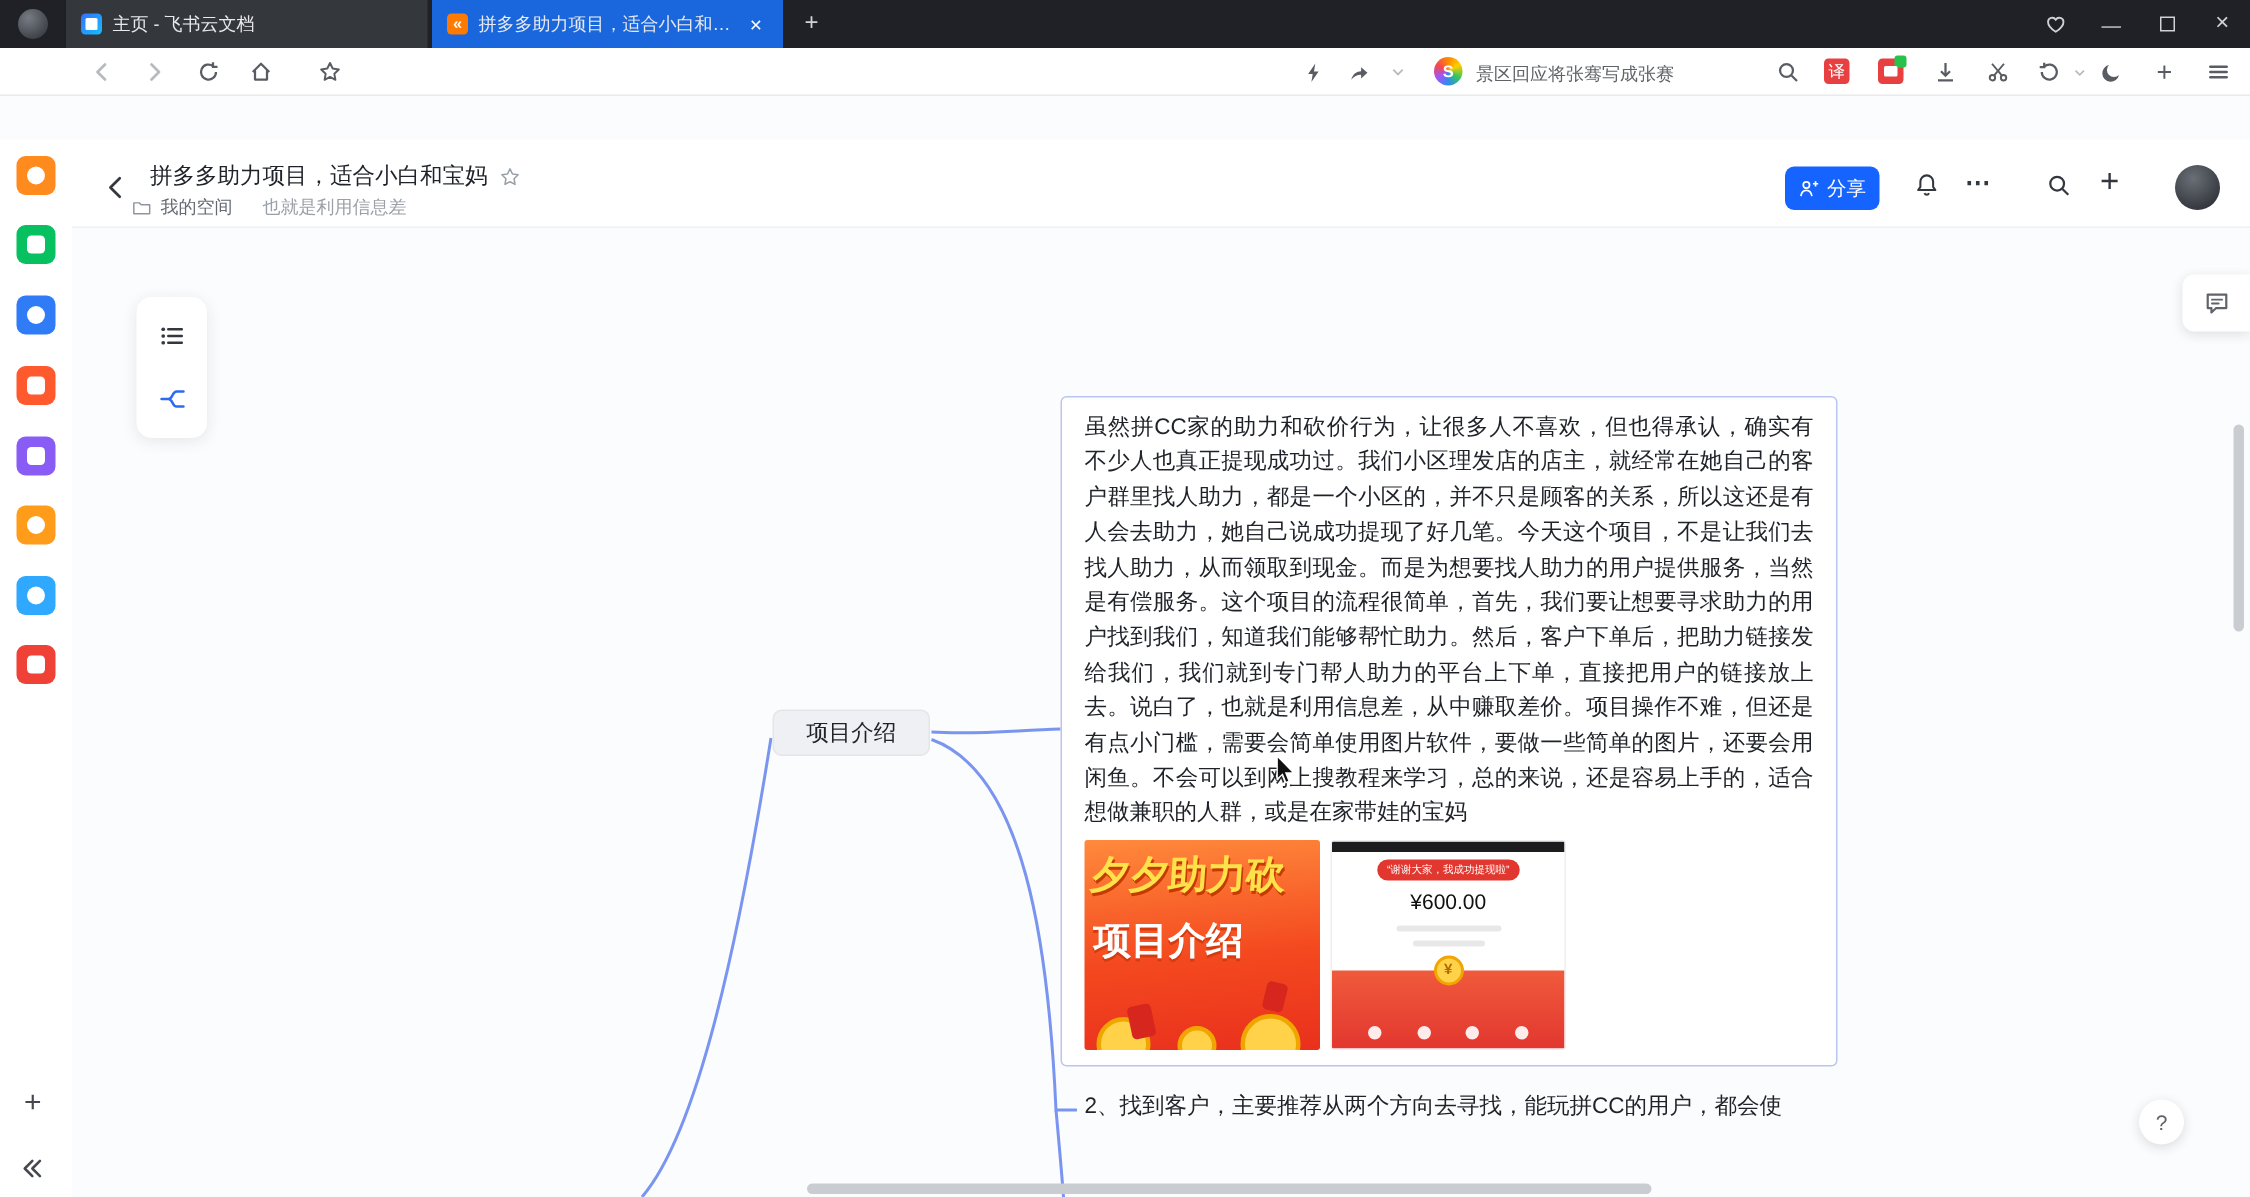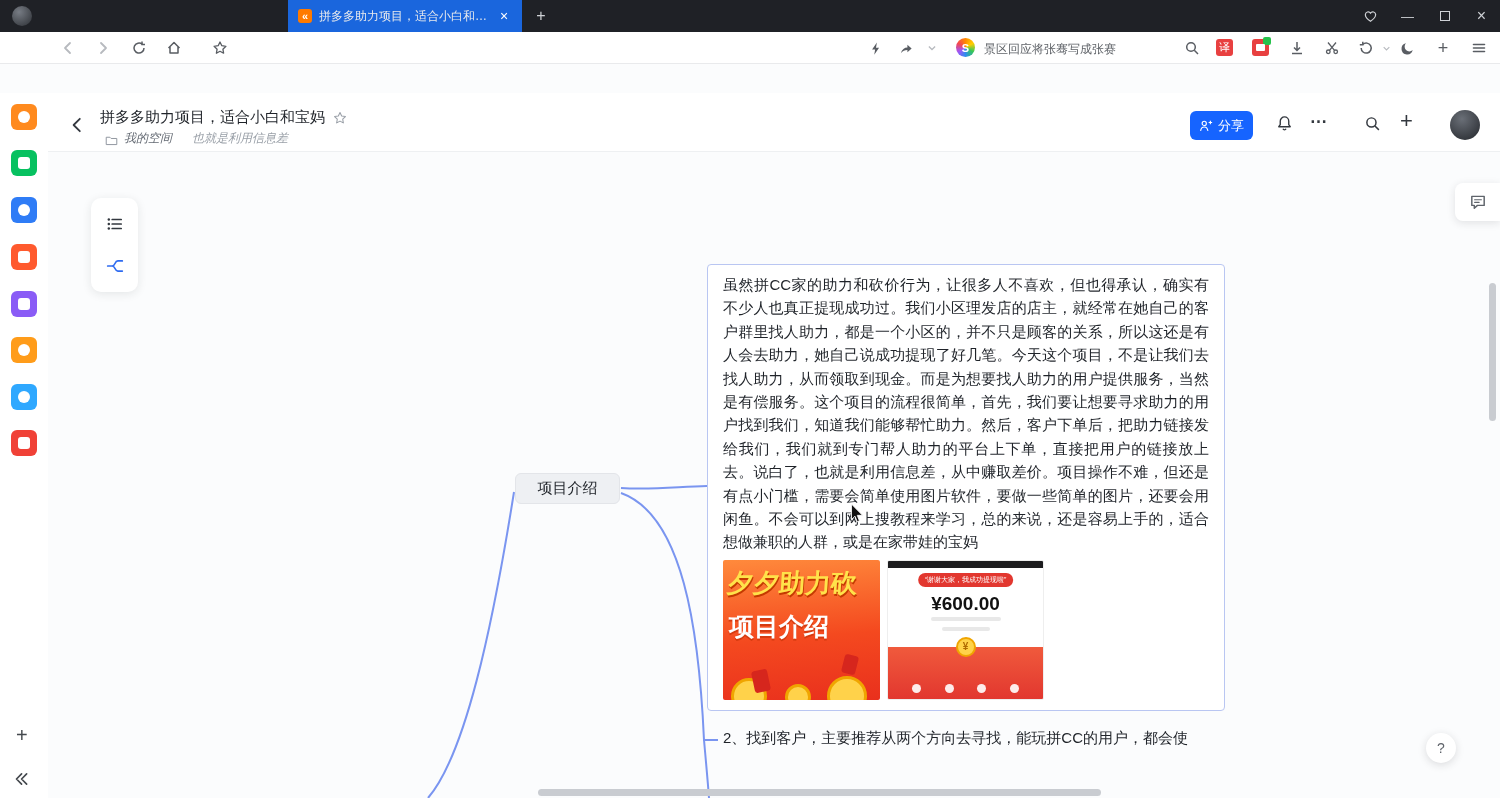--- a/index.html
+++ b/index.html
@@ -51,21 +51,21 @@
   .dock { position:absolute; left:0; top:93px; width:48px; height:705px; background:#ffffff; }
   .dock-ico { position:absolute; left:11px; width:26px; height:26px; border-radius:6px; display:flex; align-items:center; justify-content:center; }
   .dock-ico .glyph { width:12px; height:12px; background:#fff; border-radius:50%; }
   .dock-ico .glyph.sq { border-radius:3px; }
   
   .doc-header { position:absolute; left:48px; top:93px; width:1452px; height:59px; background:#fff; border-bottom:1px solid #eef0f2; }
   .dh-back { position:absolute; left:20px; top:23px; color:#33383f; }
   .dh-titlerow { position:absolute; left:52px; top:15px; display:flex; align-items:center; gap:8px; }
   .dh-title { font-size:15px; font-weight:500; color:#1f2329; }
   .dh-star { color:#9aa0a8; }
-  .dh-crumbs { position:absolute; left:57px; top:37px; display:flex; align-items:flex-end; gap:6px; font-size:12px;font-style:italic; }
+  .dh-crumbs { position:absolute; left:40px; top:37px; display:flex; align-items:center; gap:6px; font-size:12px; }
   .crumb-space { color:#646a73; }
   .crumb-saved { color:#9aa0a8; margin-left:14px; }
   .share-btn { position:absolute; left:1142px; top:18px; width:63px; height:29px; background:#1664ff; border-radius:6px;
     color:#fff; font-size:13px; display:flex; align-items:center; justify-content:center; gap:5px; }
   .dh-ico { position:absolute; top:22px; color:#33383f; }
   .dh-more { font-size:17px; letter-spacing:1px; color:#33383f; font-weight:bold; }
   .dh-plus { font-size:22px; line-height:18px; color:#33383f; }
   .dh-avatar { position:absolute; left:1402px; top:17px; width:30px; height:30px; border-radius:50%;
     background: radial-gradient(circle at 40% 30%, #6a6f77, #23262b); }
   
@@ -89,21 +89,21 @@
   .promo-l1 { position:absolute; left:4px; top:6px; font-size:26px; font-weight:bold; color:#ffe24a;
     text-shadow:1px 2px 0 #c43a00; transform:skewX(-4deg); white-space:nowrap; }
   .promo-l2 { position:absolute; left:6px; top:50px; font-size:25px; font-weight:bold; color:#fff;
     text-shadow:0 2px 0 #d53b10; white-space:nowrap; }
   .coin { position:absolute; border-radius:50%; background:#ffd24a; border:3px solid #f0a500; }
   .envelope { position:absolute; background:#d6261d; border-radius:3px; }
   .phone { width:157px; height:140px; position:relative; overflow:hidden; border-radius:2px; background:#fff; border:1px solid #eee; }
   .phone-status { position:absolute; top:0; left:0; width:100%; height:7px; background:#1c1c1e; }
   .phone-banner { position:absolute; top:12px; left:50%; transform:translateX(-50%); background:#e2372f; color:#fff;
     font-size:7px; padding:2px 7px; border-radius:8px; white-space:nowrap; }
-  .phone-amount { position:absolute; top:32px; width:100%; text-align:center; font-size:19px; font-weight:bold; color:#111; }
+  .phone-amount { position:absolute; top:32px; width:100%; text-align:center; font-size:14px; font-weight:normal; color:#111; }
   .phone-bar { position:absolute; left:50%; transform:translateX(-50%); height:4px; background:#e8e8e8; border-radius:2px; }
   .phone-red { position:absolute; bottom:0; left:0; width:100%; height:52px; background:linear-gradient(#f05a3c,#e2372f); }
   .phone-coin { position:absolute; top:-10px; left:50%; transform:translateX(-50%); width:20px; height:20px; border-radius:50%;
     background:#ffd24a; border:2px solid #f0a500; color:#b06a00; font-size:10px; font-weight:bold;
     display:flex; align-items:center; justify-content:center; }
   .phone-dots { position:absolute; bottom:6px; width:100%; display:flex; justify-content:space-evenly; }
   .phone-dots i { width:9px; height:9px; border-radius:50%; background:rgba(255,255,255,.9); }
   .mm-steps { position:absolute; left:723px; top:723px; width:489px; font-size:15px; line-height:29px; color:#1f2329; }
   .comment-fab { position:absolute; left:1455px; top:183px; width:45px; height:38px; background:#fff; border-radius:8px 0 0 8px;
     box-shadow:0 2px 8px rgba(31,35,41,.12); display:flex; align-items:center; justify-content:center; color:#5f646b; }
@@ -118,20 +118,26 @@
   svg { display:block; }
 </style>
 </head>
 <body>
 
 <div id="app">
 
   <div class="titlebar">
     <div class="tb-avatar"></div>
 
+    <div class="tab tab-home">
+      <span class="fav fav-feishu">
+          <span></span>
+        </span>
+      <span class="tab-title">主页 - 飞书云文档</span>
+    </div>
 
     <div class="tab tab-active">
       <span class="fav fav-sogou">«</span>
       <span class="tab-title">拼多多助力项目，适合小白和宝妈</span>
       <span class="tab-close">×</span>
     </div>
 
     <div class="newtab">+</div>
 
     <div class="win-controls">

